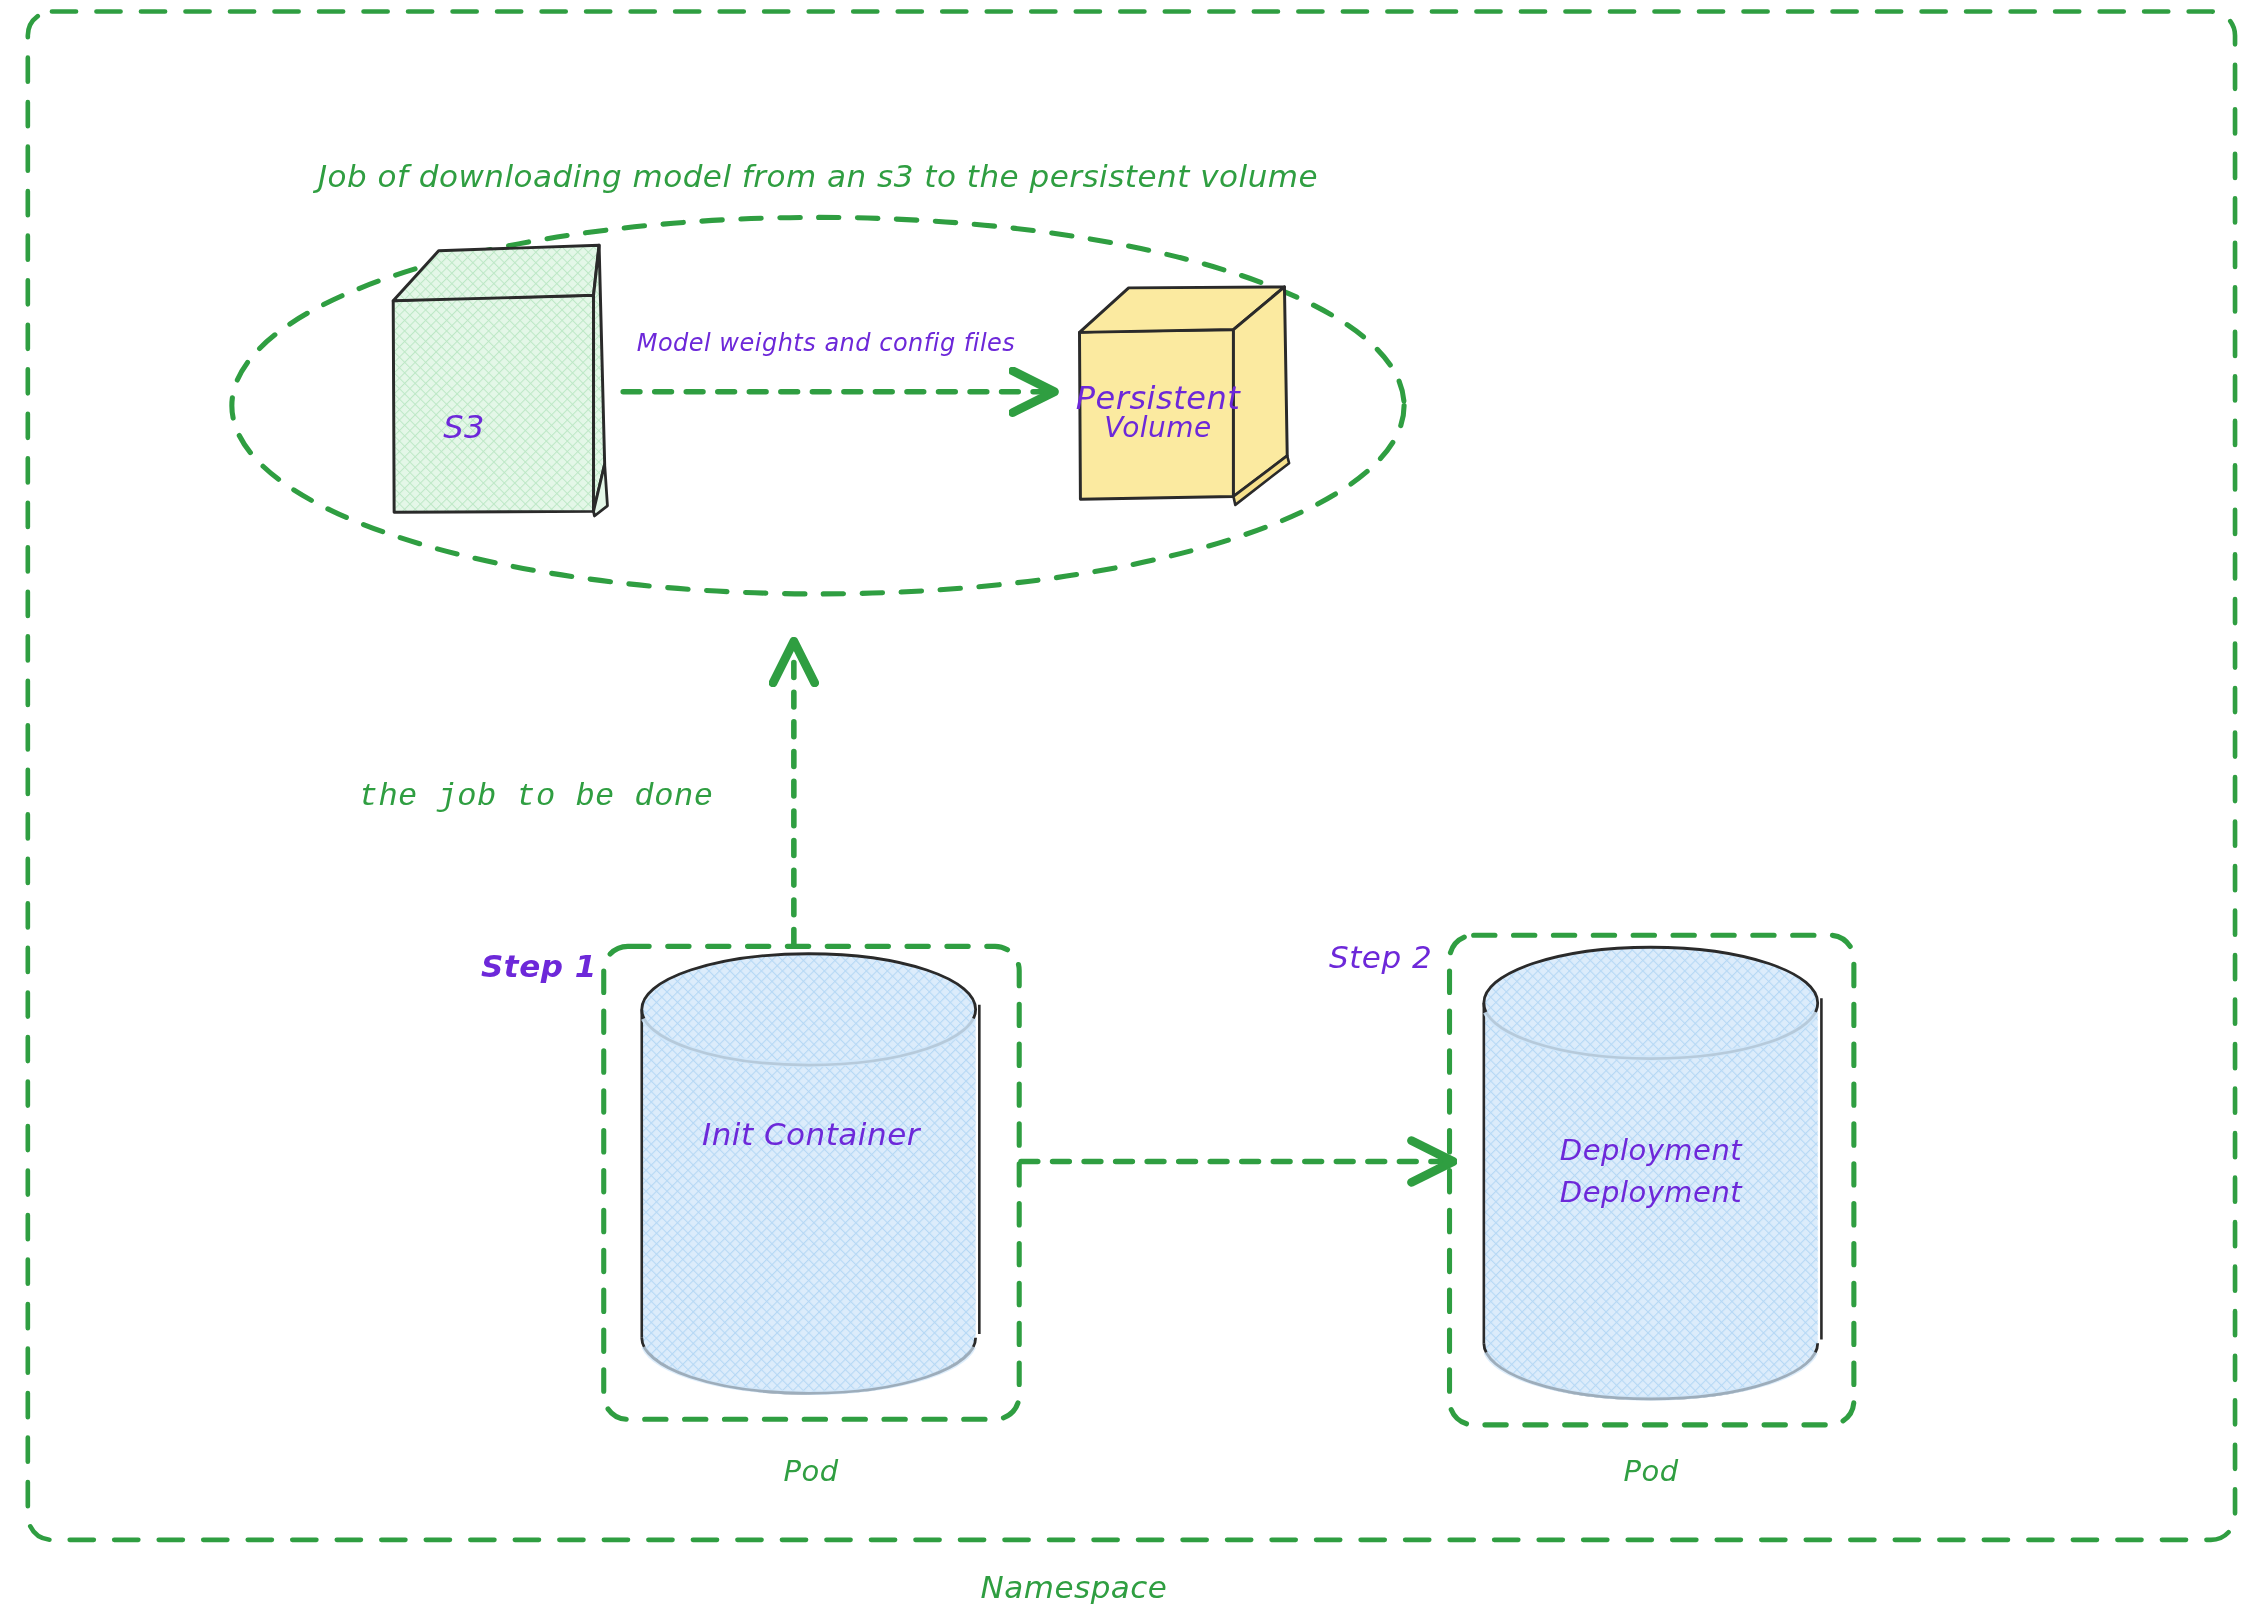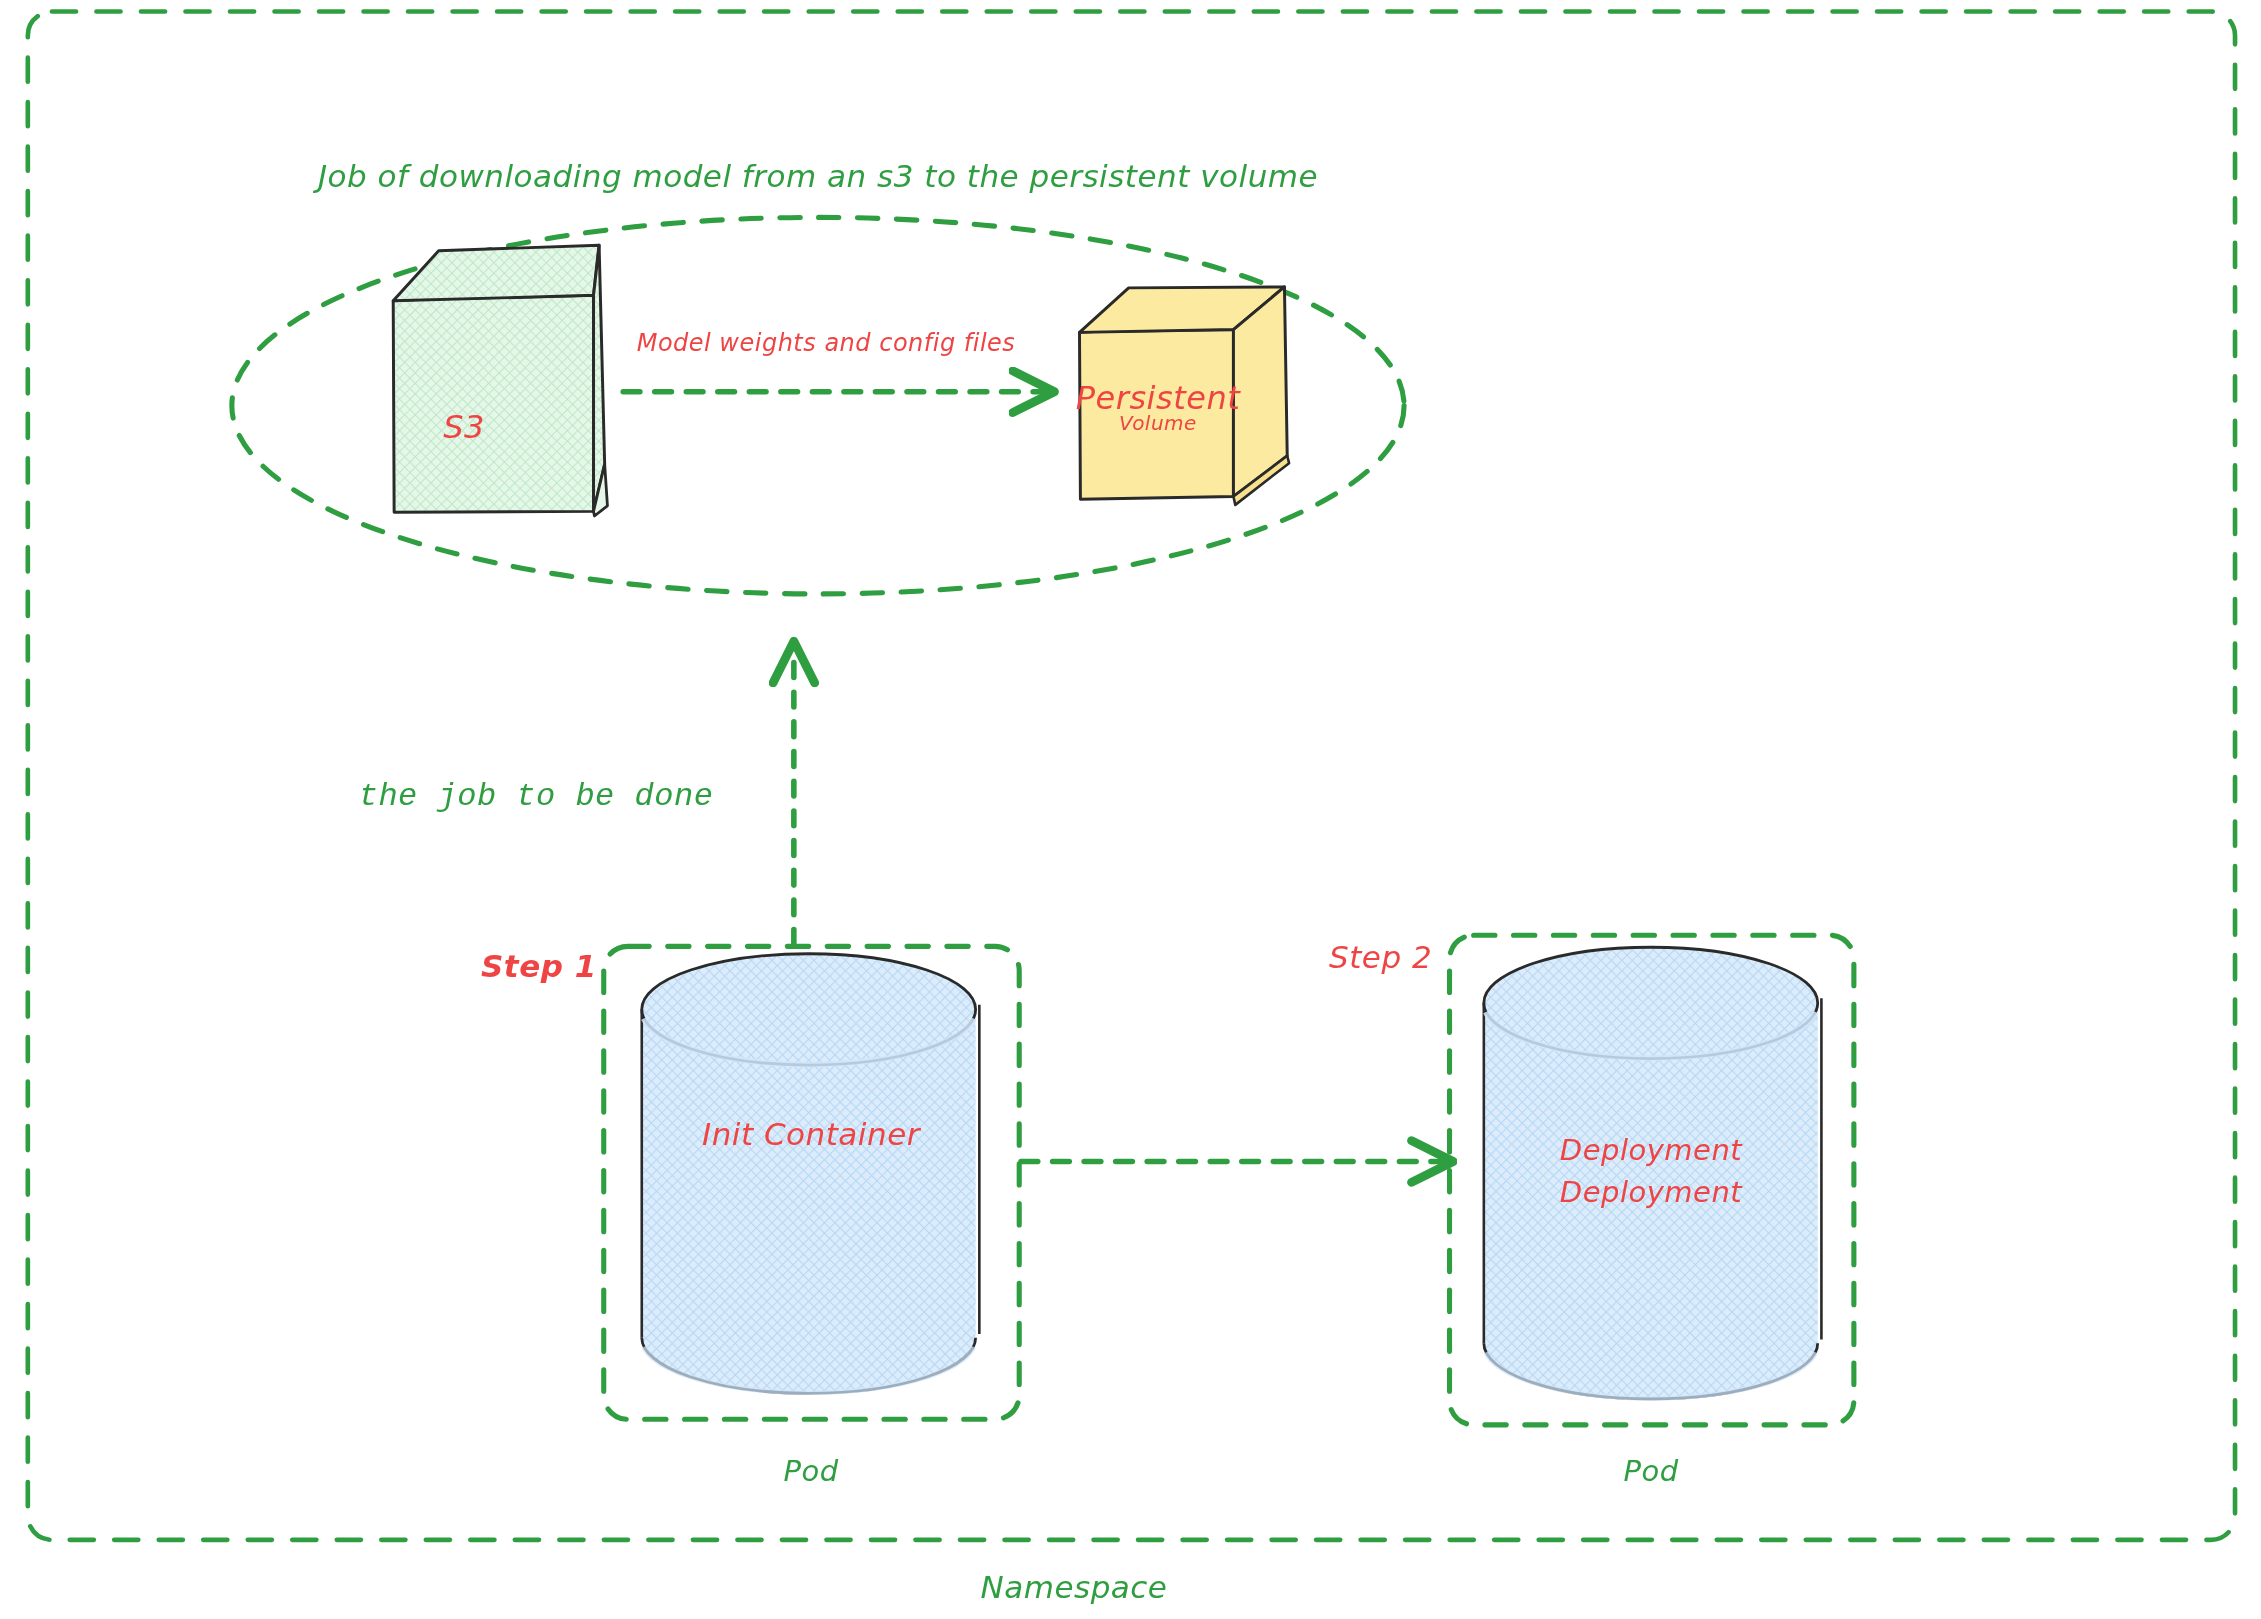--- a/index.html
+++ b/index.html
@@ -27,21 +27,21 @@
   }
   .txt {
     position: absolute;
     white-space: pre;
     line-height: 1.22;
     font-family: "DejaVu Sans", sans-serif;
     font-style: italic;
     letter-spacing: 0.5px;
   }
   .green-text { color: #2f9e41; }
-  .black-text { color: #ef4444; }
+  .black-text { color: #6d28d9; }
   .ctr { transform: translateX(-50%); text-align: center; }
 </style>
 </head>
 <body>
 
 <div id="canvas">
 
   <svg class="layer" viewBox="0 0 2438 1746">
     <defs>
       <pattern id="hatchGreen" width="8" height="8" patternTransform="rotate(45)" patternUnits="userSpaceOnUse">
@@ -131,21 +131,21 @@
     </g>
   </svg>
 
   <div class="txt green-text ctr" style="left:818px; top:158px; font-size:31px;">Job of downloading model from an s3 to the persistent volume</div>
 
   <div class="txt black-text ctr" style="left:826px; top:329px; font-size:24px;">Model weights and config files</div>
 
   <div class="txt black-text ctr" style="left:464px; top:408px; font-size:32px;">S3</div>
 
   <div class="txt black-text ctr" style="left:1158px; top:371px; font-size:32px;margin-top:8px;">Persistent</div>
-  <div class="txt black-text ctr" style="left:1158px; top:411px; font-size:20px;">Volume</div>
+  <div class="txt black-text ctr" style="left:1158px; top:411px; font-size:28px;">Volume</div>
 
   <div class="txt green-text ctr" style="left:536px; top:777px; font-size:32px;font-family:Liberation Mono, monospace;">the job to be done</div>
 
   <div class="txt black-text" style="left:481px; top:948px; font-size:31px;font-weight:bold;">Step 1</div>
 
   <div class="txt black-text ctr" style="left:811px; top:1116px; font-size:31px;">Init Container</div>
 
   <div class="txt green-text ctr" style="left:811px; top:1454px; font-size:29px;">Pod</div>
 
   <div class="txt black-text" style="left:1329px; top:939px; font-size:31px;">Step 2</div>

